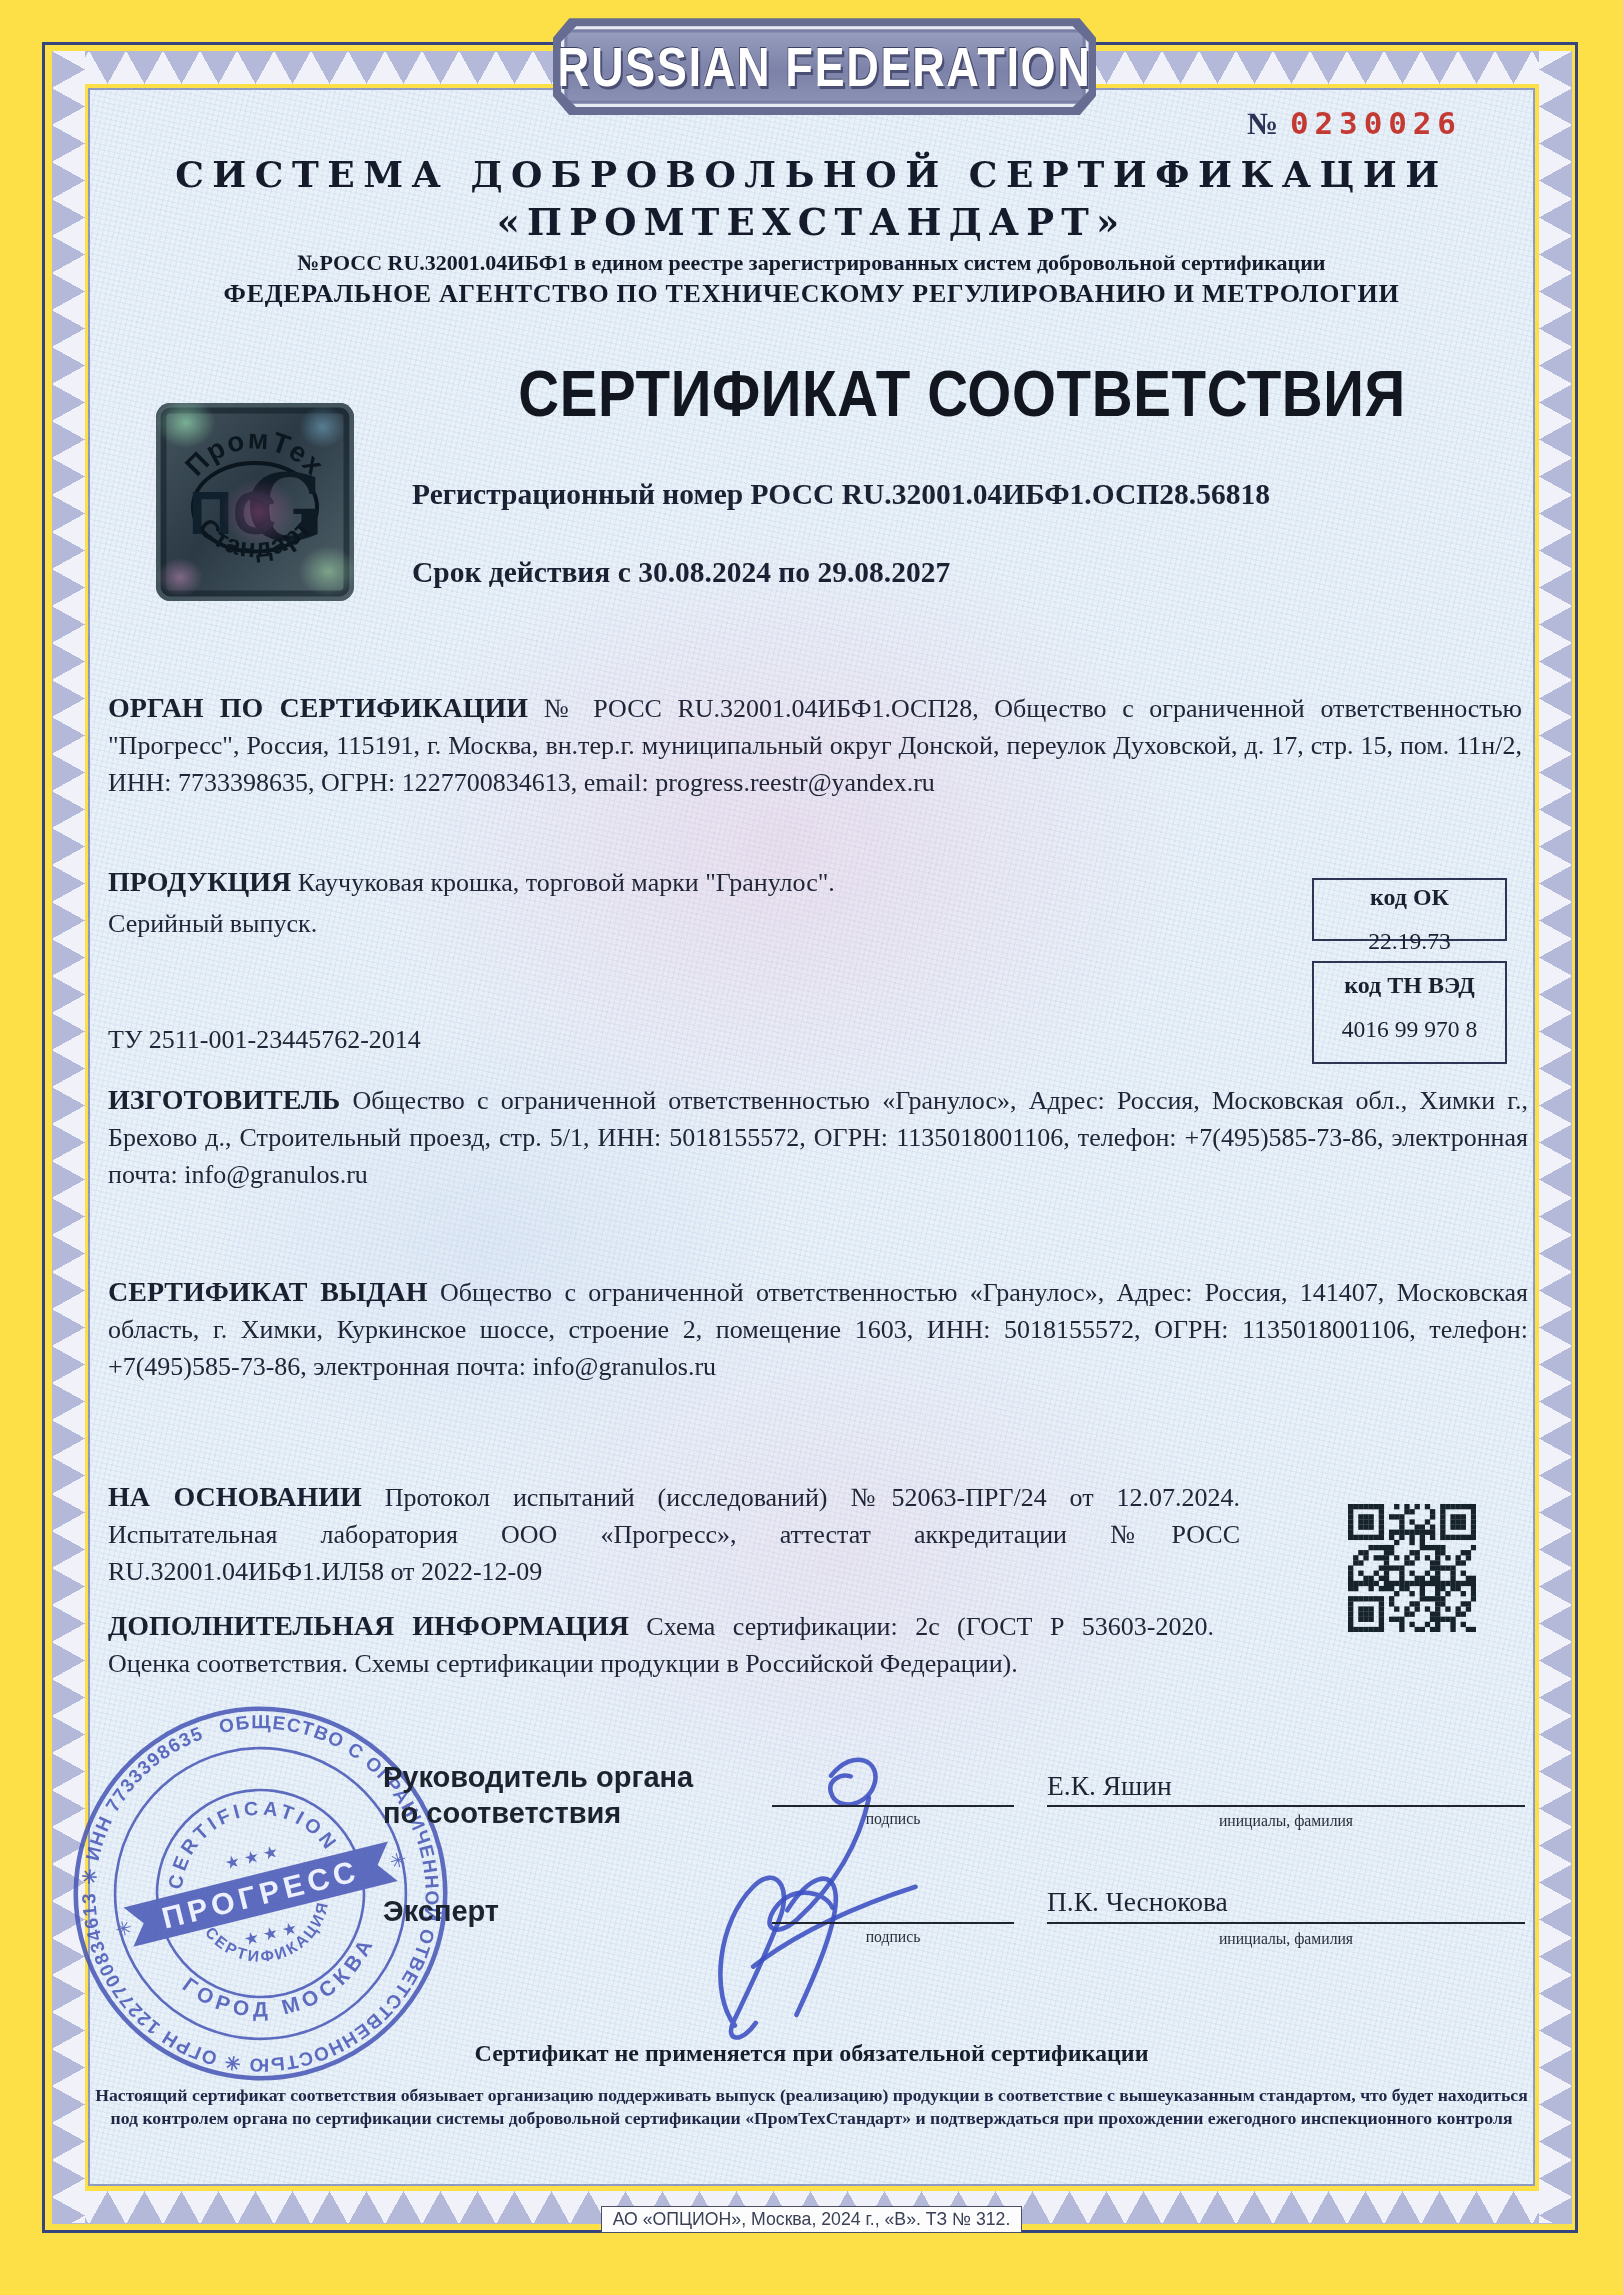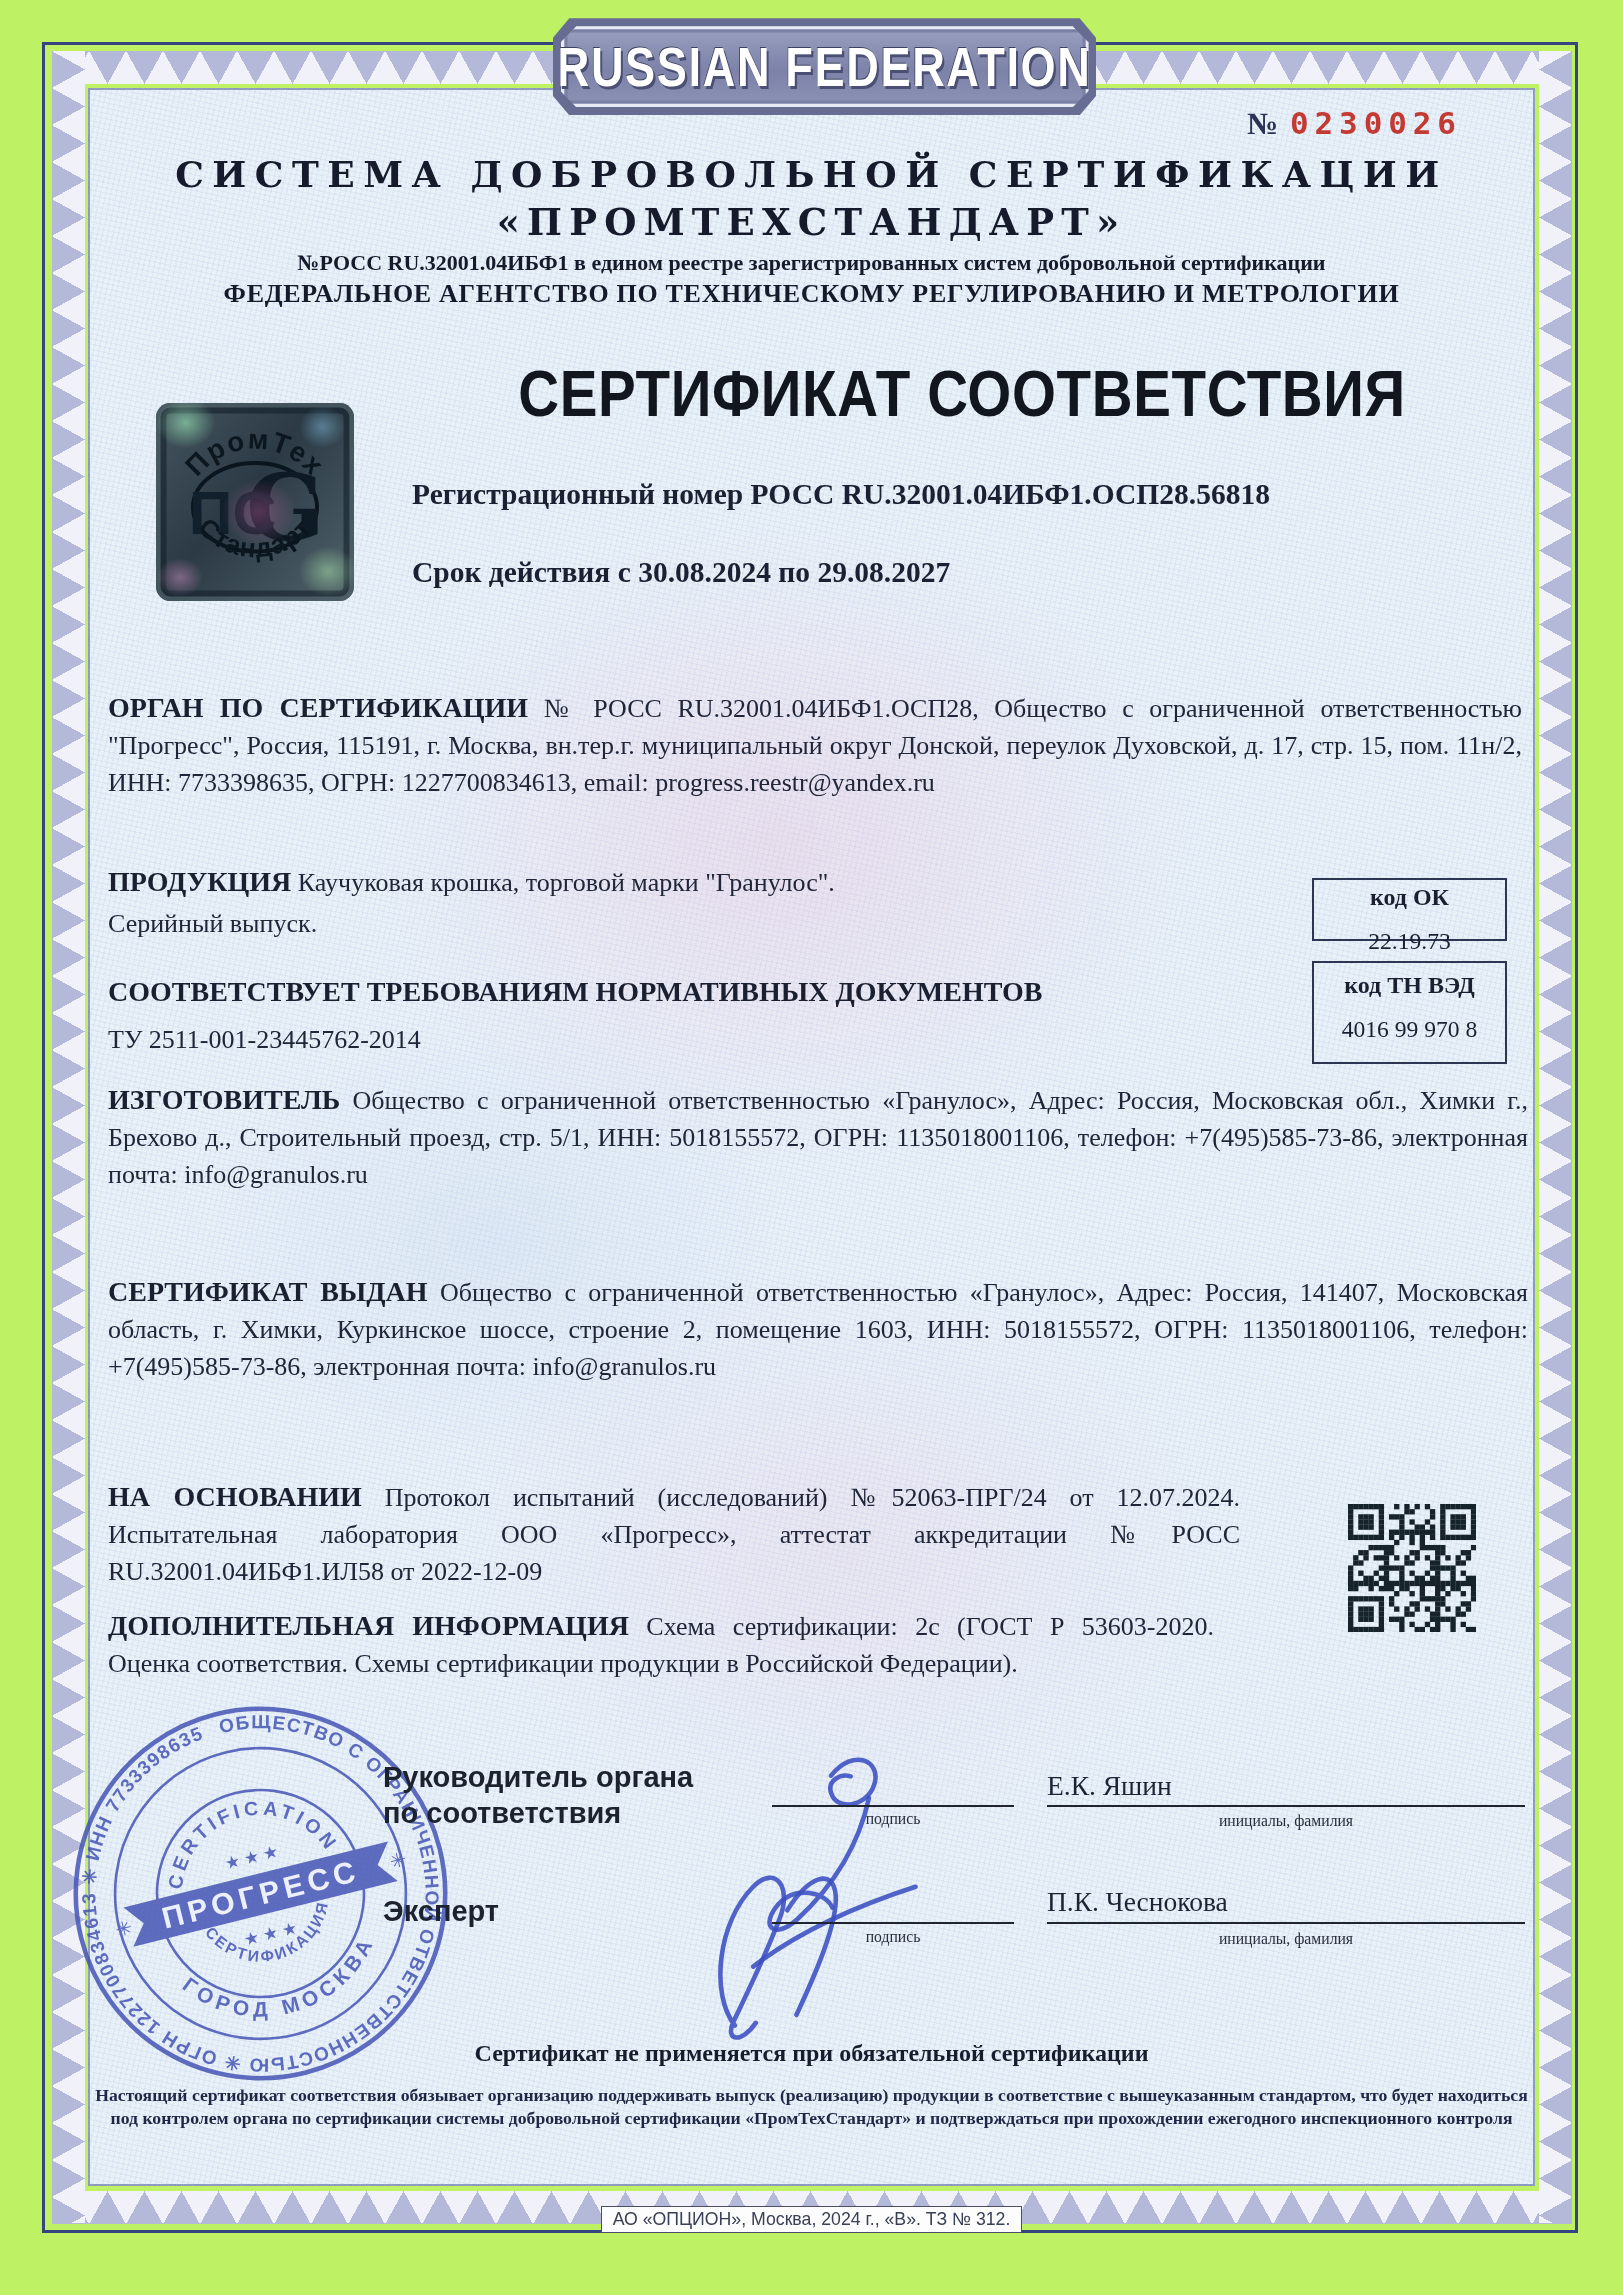--- a/index.html
+++ b/index.html
@@ -1,16 +1,16 @@
 <!DOCTYPE html>
 <html style="font-size:10.5px"><head>
 <meta charset="utf-8">
 <style>
   html,body{margin:0;padding:0;background:#ffffff;}
-  .page{position:relative;width:1623px;height:2295px;background:#bef264;overflow:hidden;
+  .page{position:relative;width:1623px;height:2295px;background:#fde047;overflow:hidden;
         font-family:"Liberation Serif","DejaVu Serif",serif;color:#202638;}
   
   .frame{position:absolute;left:42px;top:42px;width:1536px;height:2191px;
          border:3.3px solid #36457e;box-sizing:border-box;background:transparent;}
   .band{position:absolute;background-color:#f2f3fa;}
   .band-top{left:52px;top:51px;width:1520px;height:33px;
     background-image:conic-gradient(from 331deg at 50% 100%, #b4b9da 0 58deg, #f1f2f9 0);
     background-size:37px 33px;background-repeat:repeat-x;}
   .band-bottom{left:52px;top:2191px;width:1520px;height:33px;
     background-image:conic-gradient(from 151deg at 50% 0%, #b4b9da 0 58deg, #f1f2f9 0);
@@ -158,23 +158,20 @@
     <span class="lbl">ПРОДУКЦИЯ</span>
     <span>Каучуковая крошка, торговой марки "Гранулос".</span>
   </div>
   <div class="para" style="left:108px;top:905px;width:1191px;">Серийный выпуск.</div>
 
   <div class="codebox" style="left:1312px;top:878px;width:195px;height:63px;">
     <div class="cb-l">код  ОК</div>
     <div class="cb-v">22.19.73</div>
   </div>
 
-  <div class="para" style="left:108px;top:973px;width:1191px;">
-    <span class="lbl">СООТВЕТСТВУЕТ ТРЕБОВАНИЯМ НОРМАТИВНЫХ ДОКУМЕНТОВ</span>
-  </div>
   <div class="para" style="left:108px;top:1021px;width:1191px;">ТУ 2511-001-23445762-2014</div>
 
   <div class="codebox" style="left:1312px;top:961px;width:195px;height:103px;">
     <div class="cb-l" style="margin-top:9.2px;">код ТН ВЭД</div>
     <div class="cb-v">4016 99 970 8</div>
   </div>
 
   <div class="para" style="left:108px;top:1081px;width:1420px;">
     <span class="lbl">ИЗГОТОВИТЕЛЬ</span>
     <span>Общество с ограниченной ответственностью «Гранулос», Адрес: Россия, Московская обл., Химки г., Брехово д., Строительный проезд, стр. 5/1, ИНН: 5018155572, ОГРН: 1135018001106, телефон: +7(495)585-73-86, электронная почта: info@granulos.ru</span>

